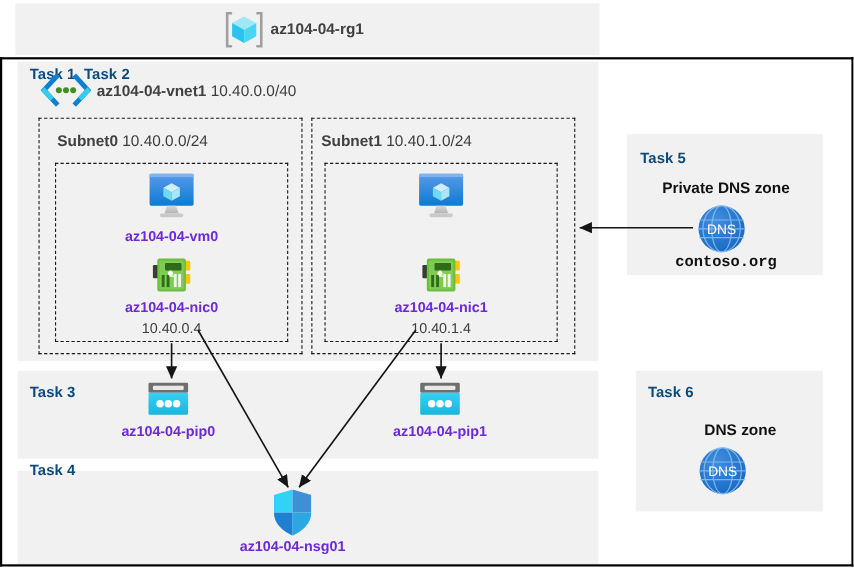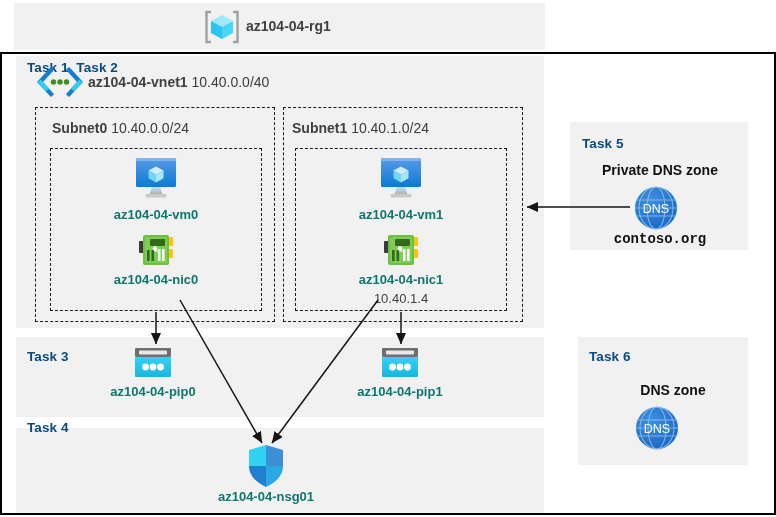--- a/index.html
+++ b/index.html
@@ -25,21 +25,21 @@
   
   .dashed{position:absolute;border:1.4px dashed #1a1a1a;box-sizing:border-box;}
 
   
   .res-title{position:absolute;white-space:nowrap;font-size:14px;color:#111;}
   .res-title b{font-weight:bold;color:#404040;}
   .res-title span.addr{font-weight:normal;color:#3b3b3b;}
 
   .node-label{
     position:absolute;text-align:center;white-space:nowrap;
-    font-size:13px;font-weight:bold;color:#0f766e;
+    font-size:13px;font-weight:bold;color:#6d28d9;
   }
   .node-sub{
     position:absolute;text-align:center;white-space:nowrap;
     font-size:13px;font-weight:normal;color:#3d3d3d;
   }
   .zone-title{
     position:absolute;text-align:center;white-space:nowrap;
     font-size:14px;font-weight:bold;color:#111;
   }
 
@@ -146,20 +146,21 @@
       <rect x="9" y="18" width="2.6" height="11" fill="#2f6b18"></rect>
       <rect x="13.5" y="18" width="2.6" height="11" fill="#2f6b18"></rect>
       <rect x="20" y="17" width="2.6" height="12" fill="#f2f7ee"></rect>
       <rect x="24" y="17" width="2.6" height="12" fill="#f2f7ee"></rect>
       <path d="M17 14 v5 h4" fill="none" stroke="#dff0d2" stroke-width="1.6"></path>
       <circle cx="17" cy="16.5" r="2.3" fill="#f5fbef"></circle>
     </svg>
   </div>
 
   <div class="node-label" style="left:56px;top:272px;width:200px;">az104-04-nic0</div>
+  <div class="node-sub" style="left:56px;top:291px;width:200px;">10.40.0.4</div>
 
   <div class="res-title" style="left:292px;top:120px;">
     <b>Subnet1</b><span>&nbsp;</span><span class="addr">10.40.1.0/24</span>
   </div>
 
   <div class="icon" style="left:378px;top:156px;width:46px;height:44px;">
     <svg width="46" height="44" viewBox="0 0 46 44" aria-hidden="true">
       <defs>
         <linearGradient id="vmg1" x1="0" y1="0" x2="0" y2="1">
           <stop offset="0" stop-color="#5a9ae8"></stop>
@@ -173,21 +174,20 @@
       <rect x="3" y="2" width="40" height="29" rx="1.5" fill="url(#vmg1)"></rect>
       <rect x="3" y="2" width="40" height="3" fill="#7fb4ef"></rect>
       <polygon points="23,10.5 30.5,14.6 23,18.7 15.5,14.6" fill="#cfeefb"></polygon>
       <polygon points="15.5,14.6 23,18.7 23,26.4 15.5,22.3" fill="#6fd8f2"></polygon>
       <polygon points="30.5,14.6 23,18.7 23,26.4 30.5,22.3" fill="#a9e7f8"></polygon>
       <path d="M19 31 h8 l2.5 7 h-13 z" fill="url(#vms1)"></path>
       <rect x="12.5" y="38" width="21" height="3.4" rx="1.3" fill="#c9c9c9"></rect>
     </svg>
   </div>
 
-  <div class="node-label" style="left:301px;top:207px;width:200px;">az104-04-vm1</div>
 
   <div class="icon" style="left:383px;top:232px;width:36px;height:36px;">
     <svg width="36" height="36" viewBox="0 0 36 36" aria-hidden="true">
       <rect x="1" y="9" width="5" height="12" rx="1" fill="#3a3a3a"></rect>
       <rect x="29.5" y="5" width="5.5" height="9" rx="1" fill="#ffc20e"></rect>
       <rect x="29.5" y="17" width="5.5" height="9" rx="1" fill="#ffc20e"></rect>
       <rect x="5" y="3" width="26" height="30" rx="2" fill="#6cbf3f"></rect>
       <rect x="7" y="5" width="22" height="26" rx="1.5" fill="#7ecb55"></rect>
       <rect x="12" y="7" width="15" height="7" rx="1" fill="#2f6b18"></rect>
       <rect x="9" y="18" width="2.6" height="11" fill="#2f6b18"></rect>

